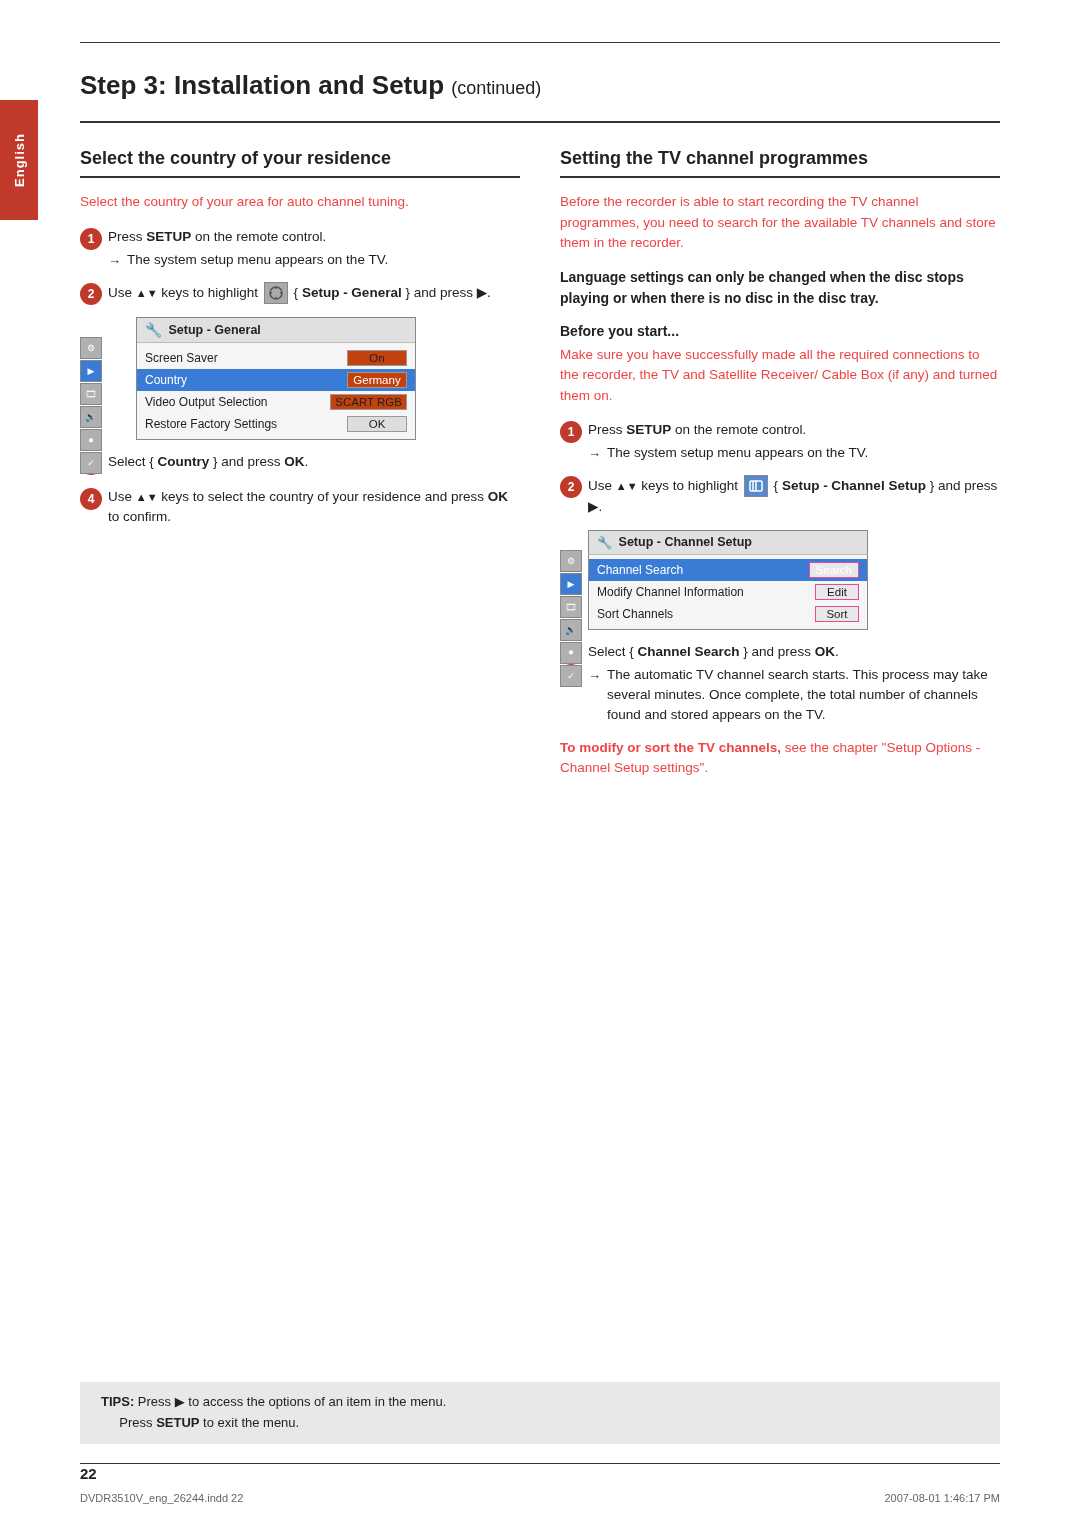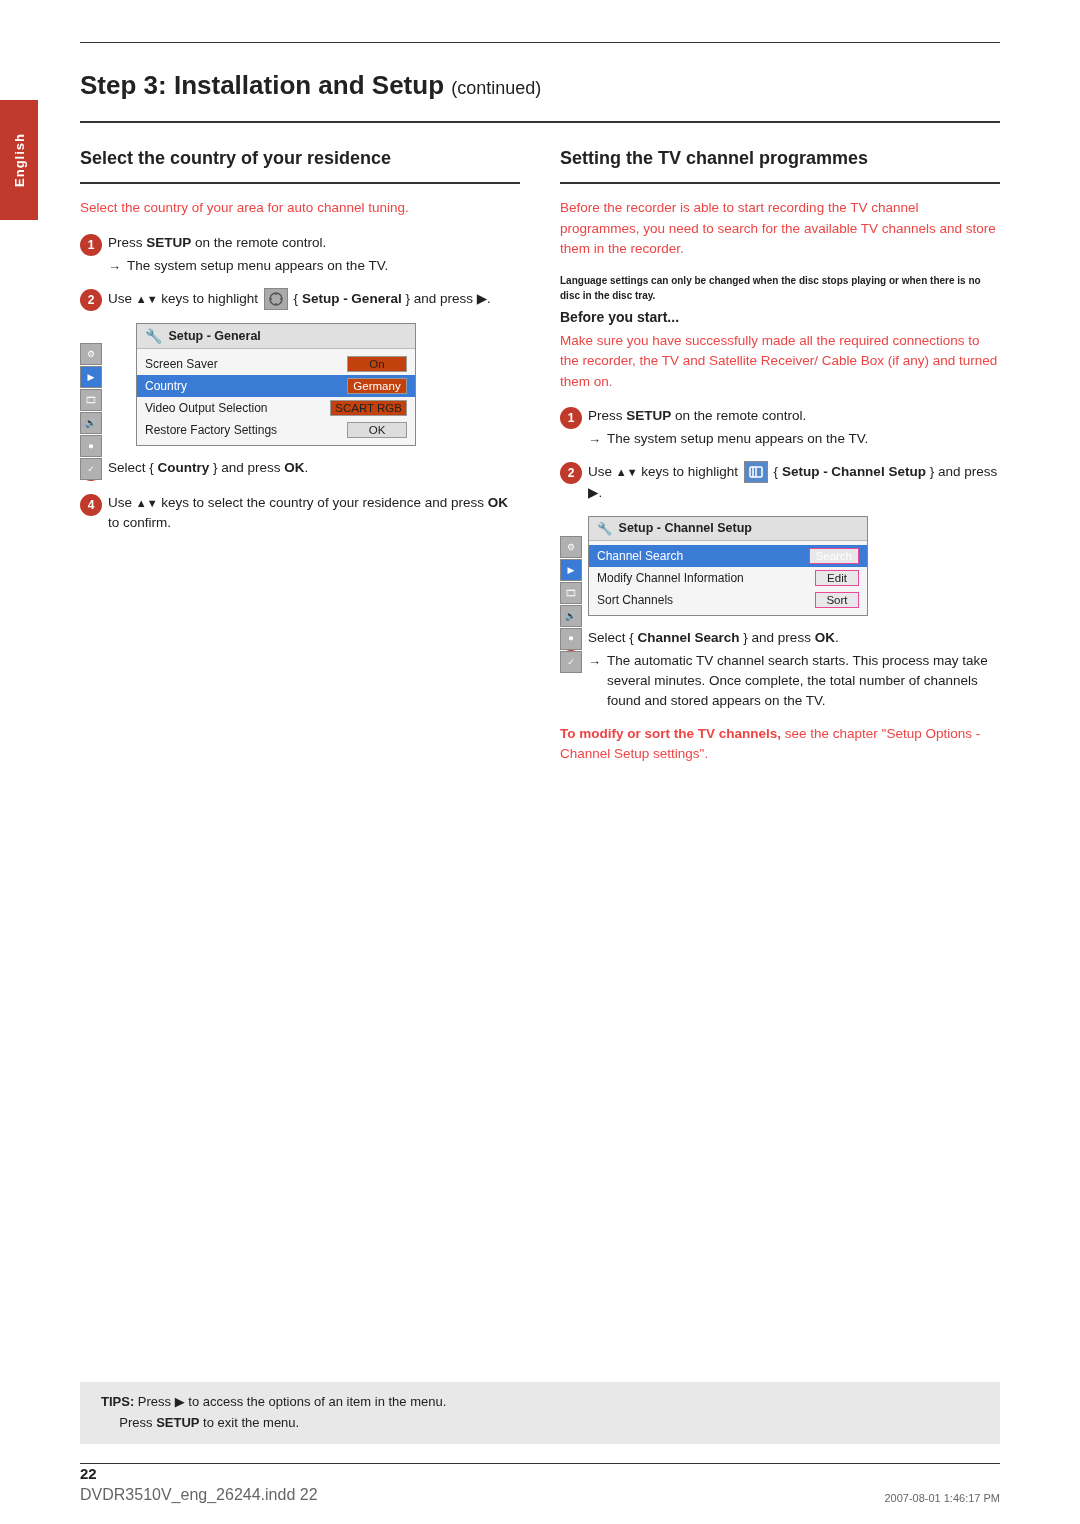--- a/index.html
+++ b/index.html
@@ -88,21 +88,21 @@
     }
 
     .col-right {
       flex: 1;
     }
 
     
     .section-heading {
       font-size: 18px;
       font-weight: bold;
-      margin-bottom: 12px;
+      margin-bottom: 6px;
       line-height: 1.3;
     }
 
     .section-rule {
       border: none;
       border-top: 2px solid #333;
       margin-bottom: 14px;
     }
 
     
@@ -270,23 +270,23 @@
       text-align: center;
     }
 
     
     strong { font-weight: bold; }
     em { font-style: italic; }
 
     
     .bold-warning {
       font-weight: bold;
-      font-size: 10px;
+      font-size: 14px;
       line-height: 1.5;
-      margin-bottom: 6px;
+      margin-bottom: 14px;
     }
 
     
     .sub-heading {
       font-weight: bold;
       font-size: 14px;
       margin-bottom: 6px;
     }
 
     
@@ -314,21 +314,21 @@
       left: 80px;
       font-size: 15px;
       font-weight: bold;
     }
 
     
     .footer-left {
       position: absolute;
       bottom: 20px;
       left: 80px;
-      font-size: 16px;
+      font-size: 11px;
       color: #666;
     }
 
     .footer-right {
       position: absolute;
       bottom: 20px;
       right: 80px;
       font-size: 11px;
       color: #666;
     }

